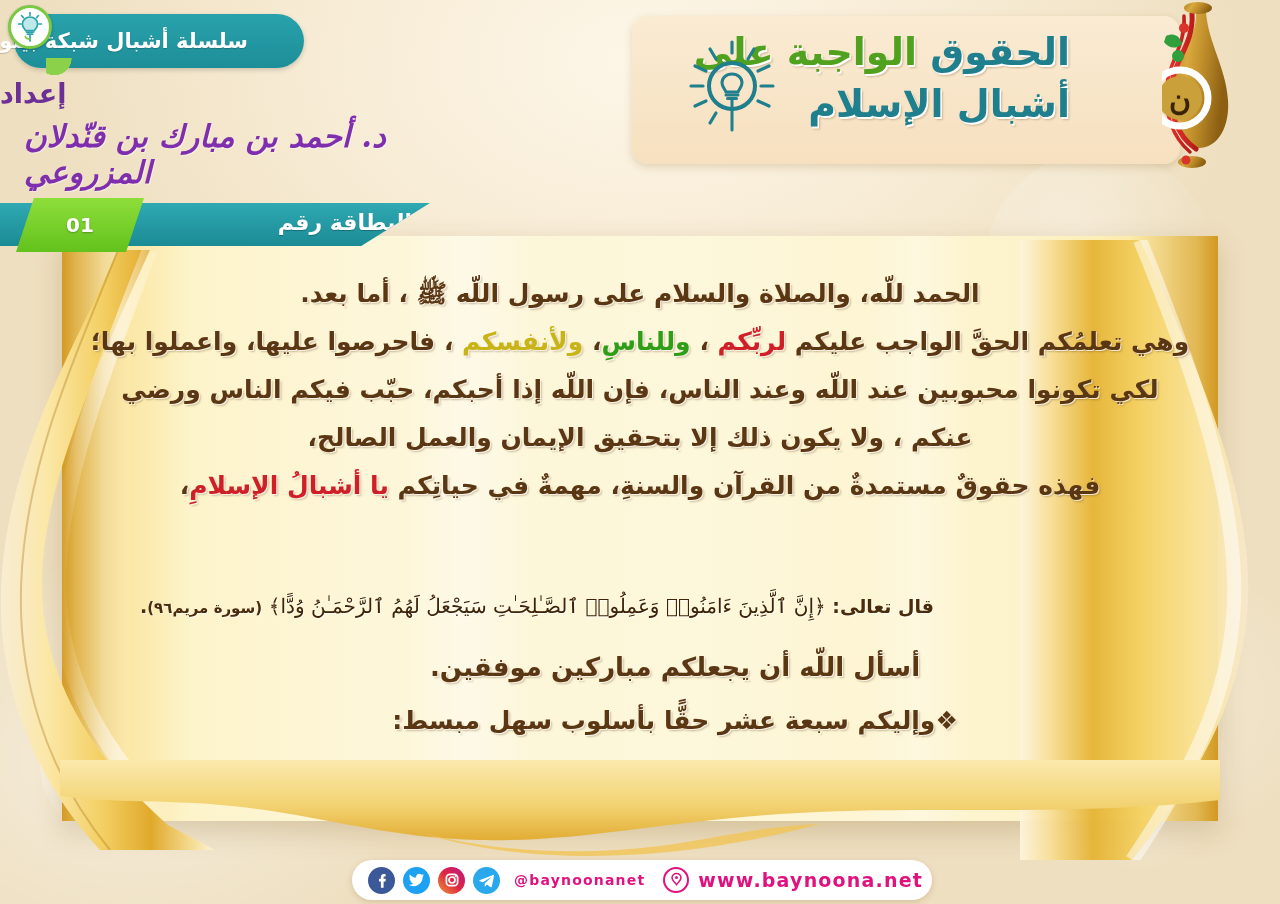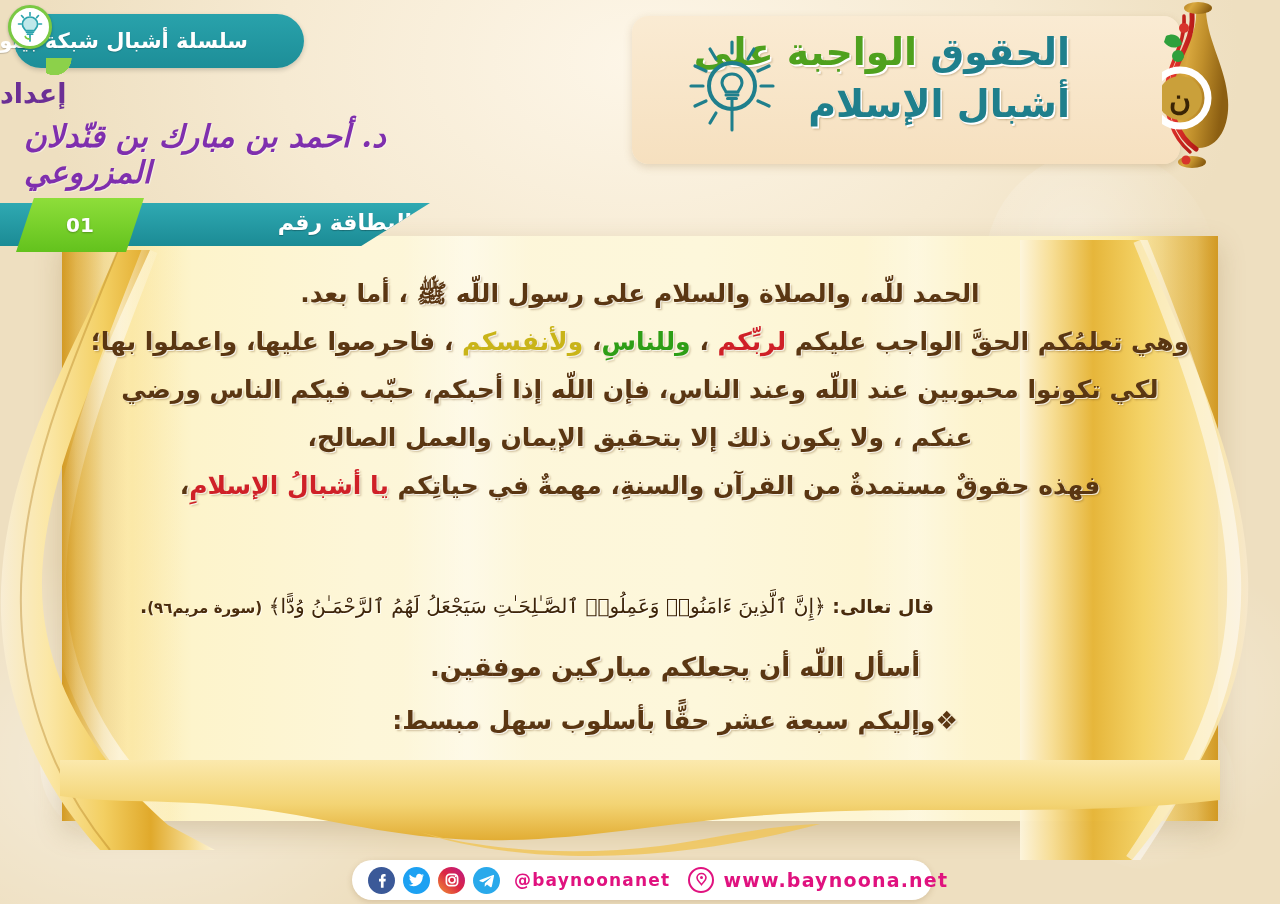--- a/index.html
+++ b/index.html
@@ -219,21 +219,21 @@
     width:27px; height:27px; border-radius:50%;
     display:flex; align-items:center; justify-content:center;
     flex:0 0 auto;
   }
   .soc-fb { background:#3b5998; }
   .soc-tw { background:#1da1f2; }
   .soc-ig { background:linear-gradient(45deg,#f09433,#dc2743 50%,#bc1888); }
   .soc-tg { background:#29a9eb; }
   .soc svg { display:block; }
   #handle {
-    color:#e0127f; font-size:17px; font-weight:bold;
+    color:#e0127f; font-size:14px; font-weight:bold;
     letter-spacing:1.2px; margin-left:6px; white-space:nowrap;
   }
   #site-icon {
     width:26px; height:26px; border-radius:50%;
     border:2.5px solid #e0127f; margin-left:10px;
     display:flex; align-items:center; justify-content:center; flex:0 0 auto;
   }
   #website {
     color:#e0127f; font-size:19px; font-weight:bold;
     letter-spacing:1.2px; margin-left:1px; white-space:nowrap;

